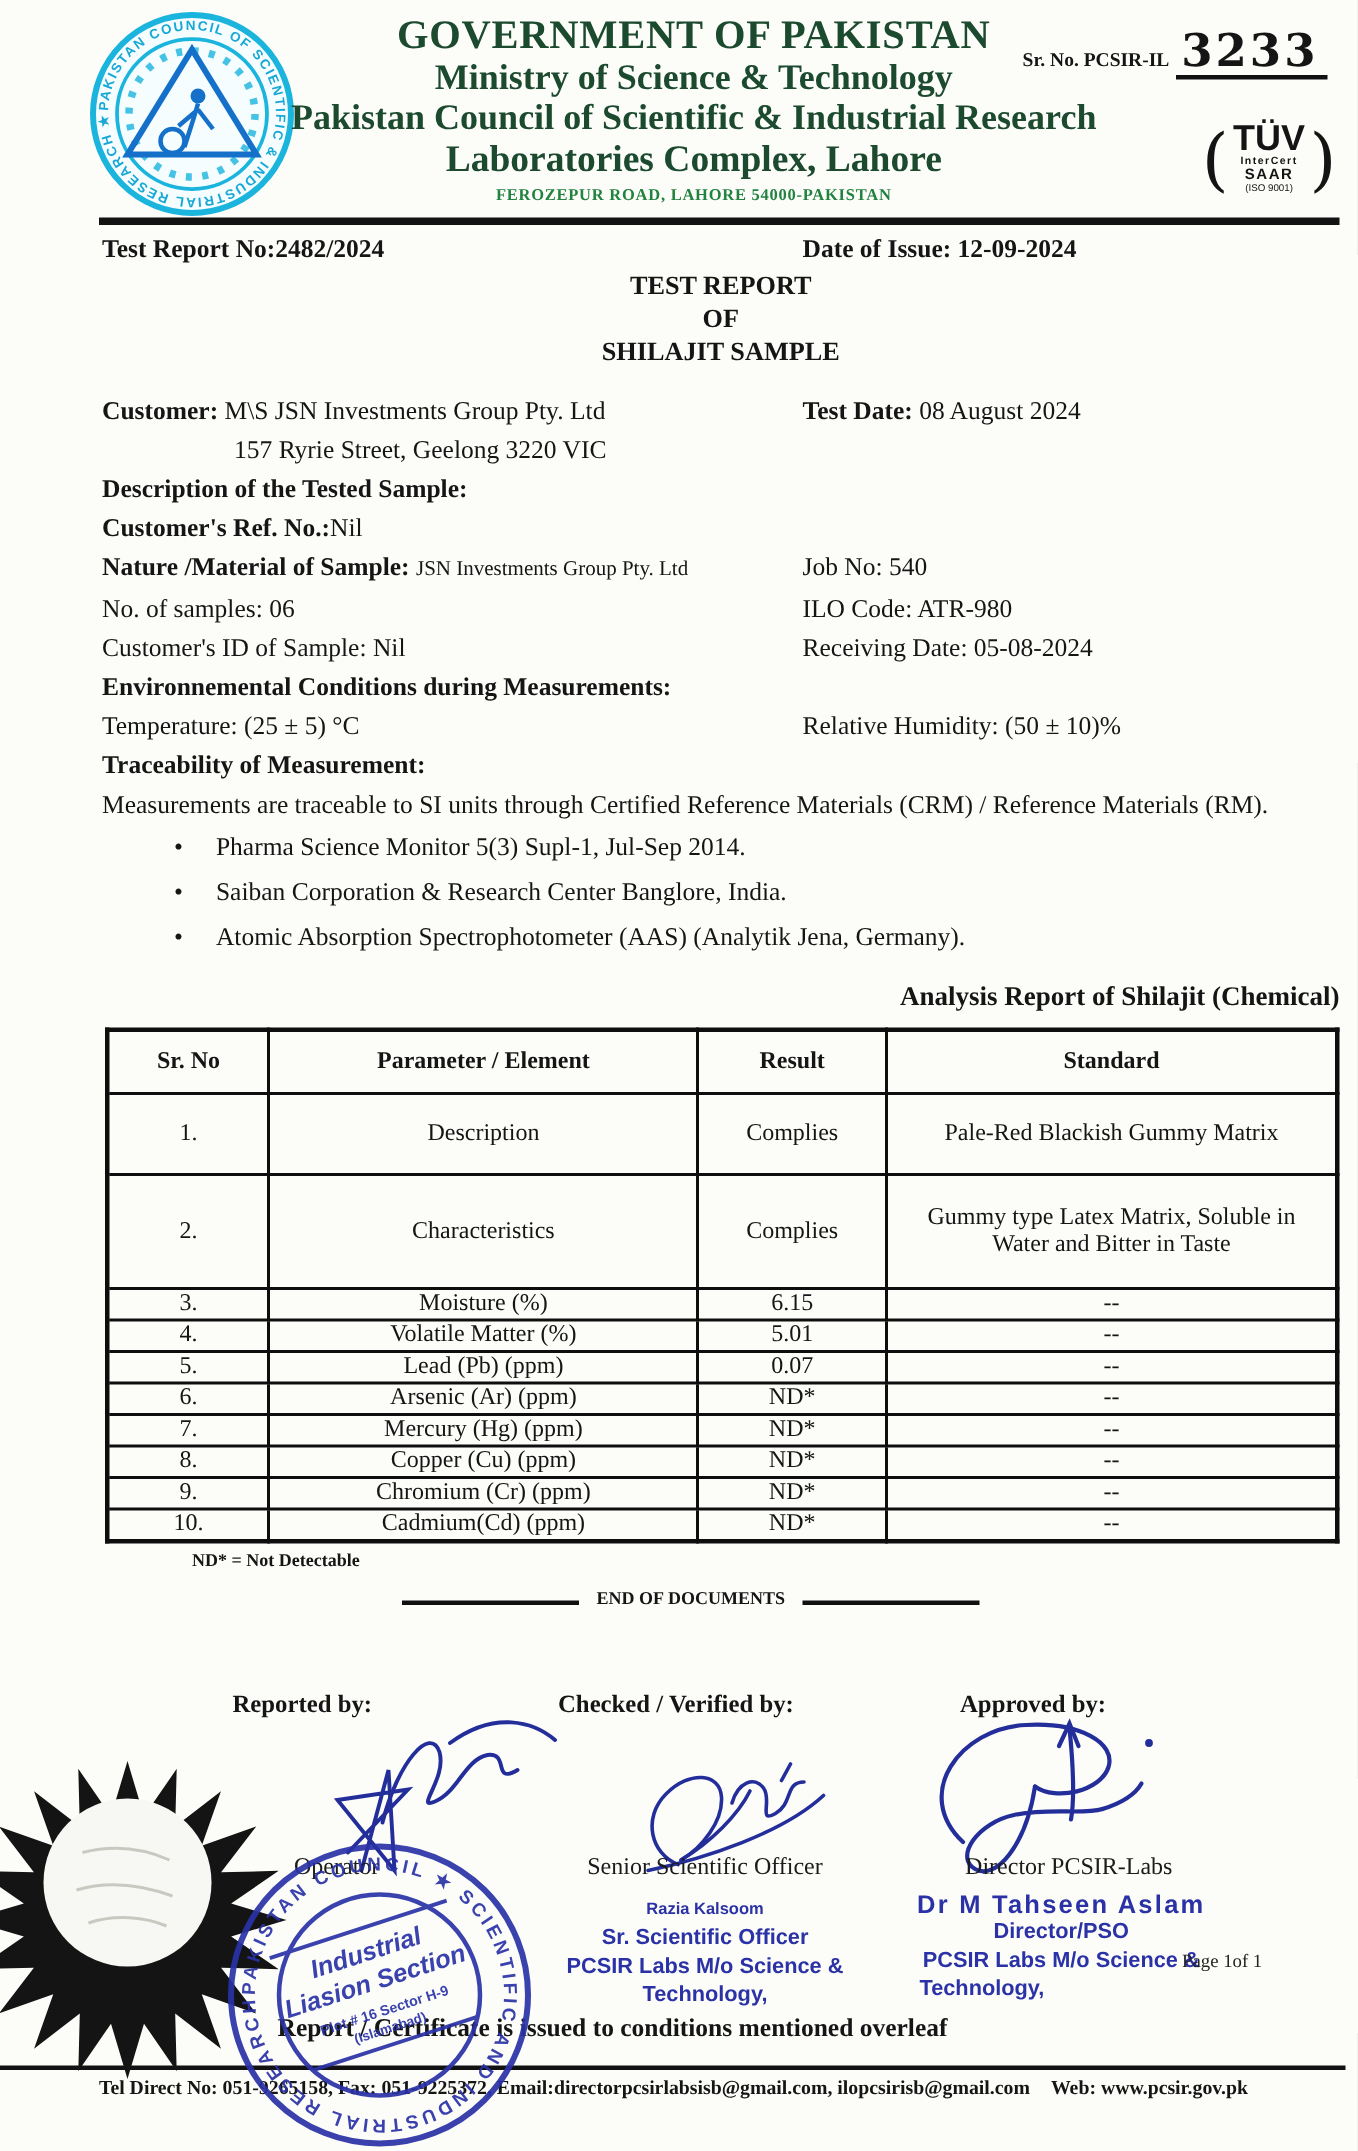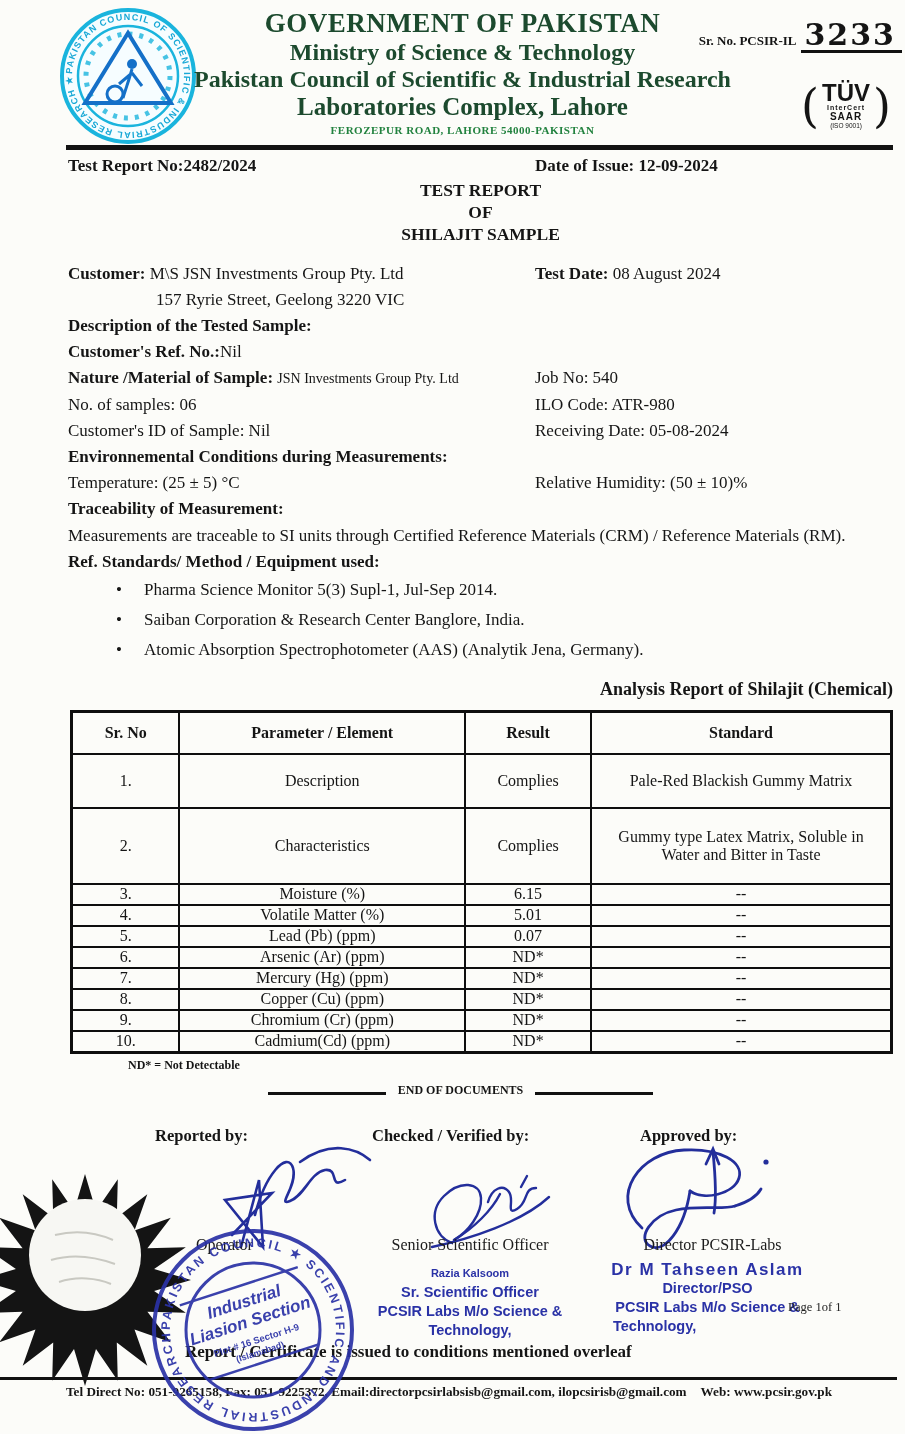--- a/index.html
+++ b/index.html
@@ -10,21 +10,21 @@
   }
   
   .letterhead{position:relative; height:150px;}
   .logo-svg{position:absolute; left:58px; top:6px;}
   .title-block{position:absolute; left:150px; right:130px; top:8px; text-align:center;}
   .tb-l1{font-size:27px; font-weight:bold; color:#1c4a2e; letter-spacing:.5px;}
   .tb-l2{font-size:24px; font-weight:bold; color:#1c4a2e;}
   .tb-l3{font-size:24px; font-weight:bold; color:#1c4a2e;}
   .tb-l4{font-size:25px; font-weight:bold; color:#1c4a2e;}
   .tb-addr{font-size:11px; font-weight:bold; color:#22823f; margin-top:3px; letter-spacing:.5px;}
-  .srno{position:absolute; right:3px; top:20px; white-space:nowrap;}
+  .srno{position:absolute; right:20px; top:20px; white-space:nowrap;}
   .srno-label{font-size:13px; font-weight:bold;}
   .srno-value{font-size:30px; font-weight:bold; font-family:"DejaVu Serif",serif;
     border-bottom:3px solid #111; padding:0 6px 0 4px; letter-spacing:2px; display:inline-block; line-height:30px;}
   .tuv{position:absolute; right:14px; top:82px; display:flex; align-items:center; color:#141414;}
   .tuv-paren{font-size:46px; font-weight:normal; line-height:46px; font-family:"DejaVu Serif",serif;}
   .tuv-mid{display:flex; flex-direction:column; align-items:center; padding:0 3px;}
   .tuv-name{font-size:24px; font-weight:bold; font-family:"Liberation Sans",sans-serif; line-height:22px;}
   .tuv-s1{font-size:7px; font-weight:bold; font-family:"Liberation Sans",sans-serif; letter-spacing:1px;}
   .tuv-s2{font-size:10px; font-weight:bold; font-family:"Liberation Sans",sans-serif; letter-spacing:1px;}
   .tuv-s3{font-size:6.5px; font-family:"Liberation Sans",sans-serif;}
@@ -167,23 +167,20 @@
           <span class="lbl">Environnemental Conditions during Measurements:</span>
         </div>
       <div class="drow">
         <span class="dleft">Temperature: (25 ± 5) °C</span>
         <span>Relative Humidity: (50 ± 10)%</span>
       </div>
       <div class="drow">
           <span class="lbl">Traceability of Measurement:</span>
         </div>
       <div class="para">Measurements are traceable to SI units through Certified Reference Materials (CRM) / Reference Materials (RM).</div>
-      <div class="drow">
-          <span class="lbl">Ref. Standards/ Method / Equipment used:</span>
-        </div>
       <div class="bullet-row">
           <span>Pharma Science Monitor 5(3) Supl-1, Jul-Sep 2014.</span>
         </div>
       <div class="bullet-row">
           <span>Saiban Corporation &amp; Research Center Banglore, India.</span>
         </div>
       <div class="bullet-row">
           <span>Atomic Absorption Spectrophotometer (AAS) (Analytik Jena, Germany).</span>
         </div>
     </div>

